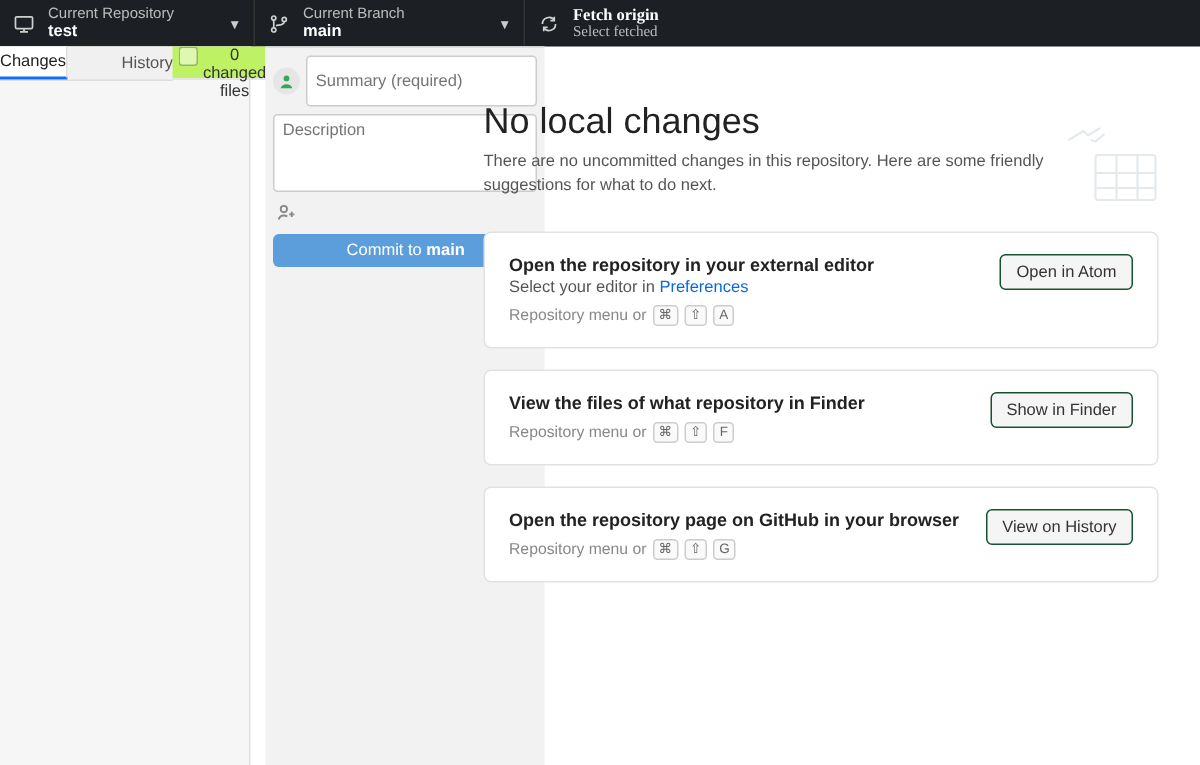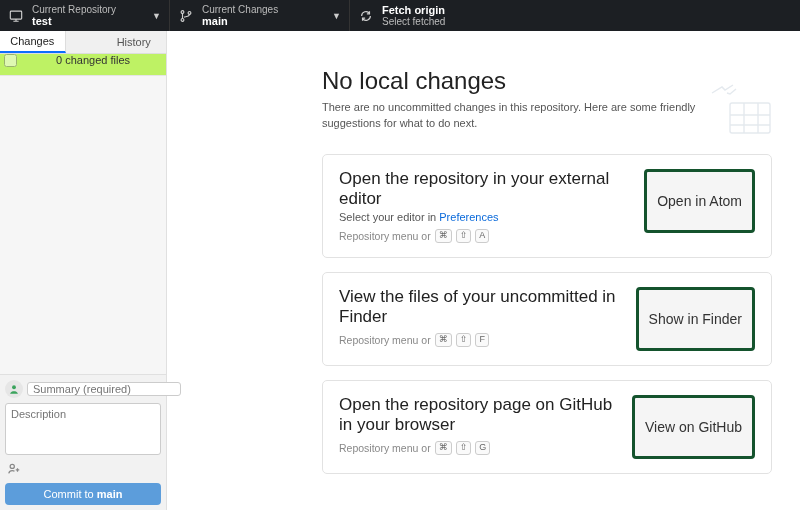--- a/index.html
+++ b/index.html
@@ -1,60 +1,60 @@
 <!DOCTYPE html>
 <html><head>
 <meta charset="utf-8">
 <style>
   * { box-sizing: border-box; margin: 0; padding: 0; }
   html, body { width: 800px; height: 510px; font-family: -apple-system, BlinkMacSystemFont, "Segoe UI", Helvetica, Arial, sans-serif; overflow: hidden; background: #fff; }
   .toolbar { display: flex; background: #1c1f23; color: #f0f0f0; height: 31px; }
   .tool-seg { display: flex; align-items: center; gap: 8px; padding: 0 8px; border-right: 1px solid #333; cursor: pointer; }
   .tool-seg.repo { width: 170px; }
   .tool-seg.branch { width: 180px; }
-  .tool-seg.fetch { width: 180px; border-right: none; }
+  .tool-seg.fetch { width: 180px; border-right: none; font-family: Liberation Serif, serif; }
   .tool-icon { width: 16px; display: flex; align-items: center; justify-content: center; color: #d0d0d0; }
   .tool-text { flex: 1; display: flex; flex-direction: column; line-height: 1.1; }
   .tool-label { font-size: 10px; color: #bcbcbc; }
   .tool-value { font-size: 11px; font-weight: 600; color: #fff; }
   .tool-caret { font-size: 9px; color: #ccc; }
   .app-body { display: flex; height: calc(510px - 31px); }
-  .sidebar { width: 167px; background: #f6f6f6; border-right: 1px solid #e0e0e0; display: flex; flex-direction: column; }
+  .sidebar { width: 167px; background: #f6f6f6; border-right: 1px solid #e0e0e0; display: flex; flex-direction: row; }
   .tabs { display: flex; height: 23px; border-bottom: 1px solid #ddd; background: #f0f0f0; }
   .tab { flex: 1; font-size: 11px; display: flex; align-items: center; justify-content: center; color: #555; border-right: 1px solid #ddd; cursor: pointer; }
   .tab:last-child { border-right: none; padding-left: 36px; }
   .tab.active { background: #fff; color: #222; border-bottom: 2px solid #0d6efd; }
   .changes-bar { display: flex; align-items: flex-start; height: 22px; font-size: 11px; color: #333; border-bottom: 1px solid #e5e5e5; background: #bef264; }
   .changes-bar .chk { width: 20px; display: flex; align-items: center; justify-content: center; }
   .changes-bar .chk input { opacity: 0.5; }
   .changes-bar .lbl { flex: 1; text-align: center; }
   .sidebar-spacer { flex: 1; background: #f6f6f6; }
   .commit-box { padding: 5px; border-top: 1px solid #e0e0e0; background: #f2f2f2; display: flex; flex-direction: column; gap: 5px; }
   .summary-row { display: flex; gap: 4px; align-items: center; }
   .avatar { width: 18px; height: 18px; border-radius: 50%; background: #e6e6e6; display: flex; align-items: center; justify-content: center; flex-shrink: 0; }
   .avatar svg { width: 14px; height: 14px; }
-  .summary-input { flex: 1; height: 14px; border: 1px solid #ccc; border-radius: 3px; font-size: 11px; padding: 0 5px; background: #fff; }
+  .summary-input { flex: 1; height: 34px; border: 1px solid #ccc; border-radius: 3px; font-size: 11px; padding: 0 5px; background: #fff; }
   .desc-input { width: 100%; height: 52px; border: 1px solid #ccc; border-radius: 3px; font-size: 11px; padding: 4px 5px; resize: none; background: #fff; font-family: inherit; }
   .coauthor-row { display: flex; align-items: center; padding: 2px 0; }
   .coauthor-icon { width: 18px; color: #888; display: flex; align-items: center; justify-content: center; }
   .commit-btn { background: #5c9ddb; color: #fff; border: none; border-radius: 4px; height: 22px; font-size: 11px; cursor: pointer; width: 100%; }
   .commit-btn b { font-weight: 600; }
   .main { flex: 1; padding: 36px 30px 0 30px; overflow: auto; position: relative; }
   .main-inner { margin-left: 125px; width: 450px; }
   .illus { position: absolute; right: 20px; top: 50px; width: 80px; height: 60px; opacity: 0.5; }
   .h1 { font-size: 24px; font-weight: 400; color: #222; margin-bottom: 5px; }
   .sub { font-size: 11px; color: #555; margin-bottom: 22px; line-height: 1.45; max-width: 400px; }
   .card { border: 1px solid #e2e2e2; border-radius: 5px; padding: 14px 16px; margin-bottom: 14px; display: flex; align-items: flex-start; gap: 10px; background: #fff; }
   .card-main { flex: 1; }
-  .card-title { font-size: 17px; font-weight: 400; color: #222; }
+  .card-title { font-size: 12px; font-weight: 700; color: #222; }
   .card-sub { font-size: 11px; color: #555; margin-top: 2px; }
   .card-sub a { color: #0969da; text-decoration: none; cursor: pointer; }
   .card-hint { font-size: 10.5px; color: #888; margin-top: 6px; display: flex; align-items: center; gap: 4px; }
   .kbd { display: inline-flex; align-items: center; justify-content: center; min-width: 14px; height: 14px; padding: 0 3px; border: 1px solid #ccc; border-radius: 3px; background: #fafafa; font-size: 9px; color: #666; line-height: 1; }
-  .card-btn { background: #f5f5f5; border: 3px solid #14532d; border-radius: 4px; font-size: 14px; padding: 21px 10px; color: #333; cursor: pointer; white-space: nowrap; }
+  .card-btn { background: #f5f5f5; border: 1px solid #14532d; border-radius: 4px; font-size: 11px; padding: 5px 10px; color: #333; cursor: pointer; white-space: nowrap; }
 </style>
 </head>
 <body>
 
 <div class="toolbar">
   <div class="tool-seg repo">
     <span class="tool-icon">
       <svg viewBox="0 0 16 16" width="14" height="14" fill="none" stroke="currentColor" stroke-width="1.3">
           <rect x="1.5" y="2.5" width="13" height="9" rx="1"></rect>
           <path d="M5 14h6M8 11.5v2.5"></path>
@@ -69,21 +69,21 @@
   <div class="tool-seg branch">
     <span class="tool-icon">
       <svg viewBox="0 0 16 16" width="14" height="14" fill="none" stroke="currentColor" stroke-width="1.3">
           <circle cx="4" cy="3.5" r="1.6"></circle>
           <circle cx="4" cy="12.5" r="1.6"></circle>
           <circle cx="12" cy="4.5" r="1.6"></circle>
           <path d="M4 5.1v5.8M12 6.1c0 3 -4 2.5 -6.3 3.2"></path>
         </svg>
     </span>
     <span class="tool-text">
-      <span class="tool-label">Current Changes</span>
+      <span class="tool-label">Current Branch</span>
       <span class="tool-value">main</span>
     </span>
     <span class="tool-caret">▼</span>
   </div>
   <div class="tool-seg fetch">
     <span class="tool-icon">
       <svg viewBox="0 0 16 16" width="14" height="14" fill="none" stroke="currentColor" stroke-width="1.3">
           <path d="M3 8a5 5 0 0 1 9.2-2.7M13 8a5 5 0 0 1-9.2 2.7"></path>
           <path d="M12 2.5v3h-3M4 13.5v-3h3"></path>
         </svg>
@@ -157,38 +157,38 @@
             <span class="kbd">⌘</span>
             <span class="kbd">⇧</span>
             <span class="kbd">A</span>
           </div>
         </div>
         <button class="card-btn">Open in Atom</button>
       </div>
 
       <div class="card">
         <div class="card-main">
-          <div class="card-title">View the files of your uncommitted in Finder</div>
+          <div class="card-title">View the files of what repository in Finder</div>
           <div class="card-hint">
             <span>Repository menu or</span>
             <span class="kbd">⌘</span>
             <span class="kbd">⇧</span>
             <span class="kbd">F</span>
           </div>
         </div>
         <button class="card-btn">Show in Finder</button>
       </div>
 
       <div class="card">
         <div class="card-main">
           <div class="card-title">Open the repository page on GitHub in your browser</div>
           <div class="card-hint">
             <span>Repository menu or</span>
             <span class="kbd">⌘</span>
             <span class="kbd">⇧</span>
             <span class="kbd">G</span>
           </div>
         </div>
-        <button class="card-btn">View on GitHub</button>
+        <button class="card-btn">View on History</button>
       </div>
     </div>
   </div>
 </div>
 
 </body></html>

